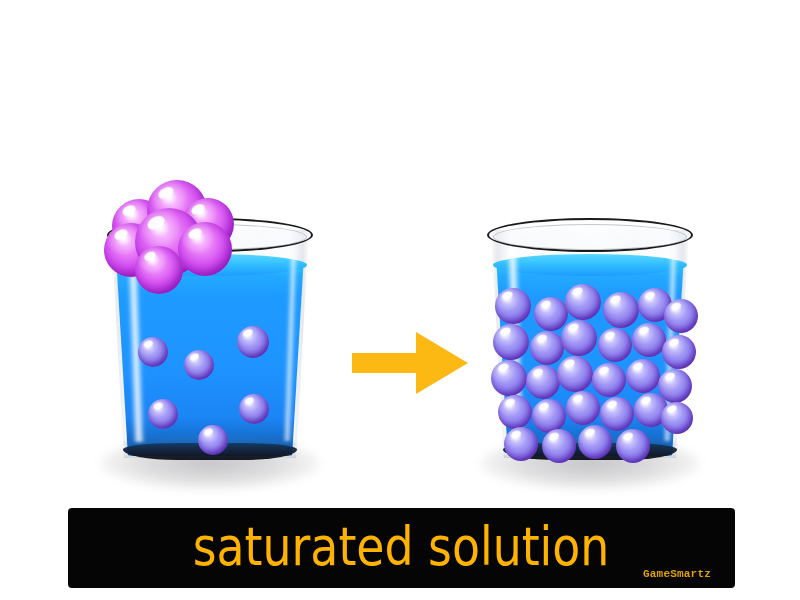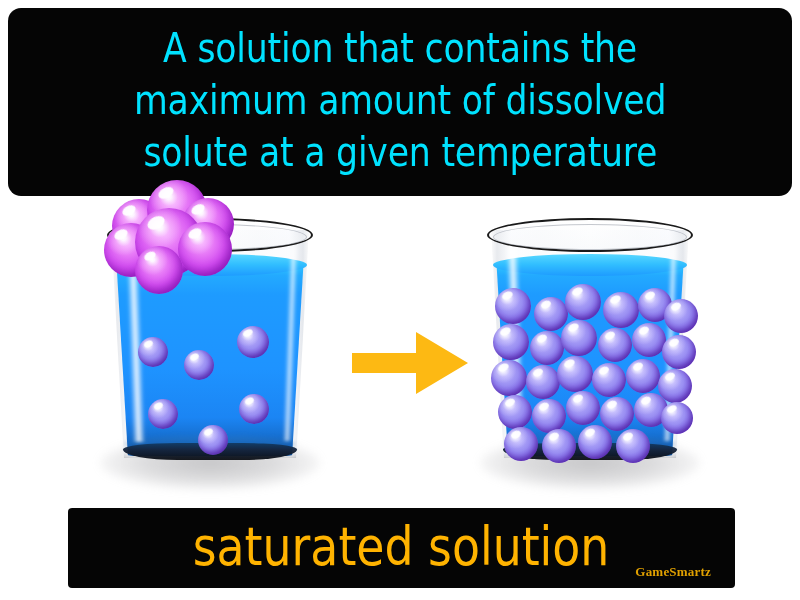--- a/index.html
+++ b/index.html
@@ -284,36 +284,31 @@
     letter-spacing: 0px;
     white-space: nowrap;
     transform: scaleX(0.96);
     margin-top: -2px;
   }
   #watermark {
     position: absolute;
     right: 24px;
     bottom: 8px;
     color: #E0A000;
-    font-family: Liberation Serif, serif;
-    font-size: 13px;
+    font-family: Liberation Mono, monospace;
+    font-size: 11px;
     font-weight: bold;
     letter-spacing: 0.2px;
   }
 </style>
 </head>
 <body>
 
 <div id="card">
 
-  <div id="definition-banner">
-    <div class="def-line">A solution that contains the</div>
-    <div class="def-line">maximum amount of dissolved</div>
-    <div class="def-line">solute at a  given temperature</div>
-  </div>
 
   <div id="illustration">
 
     <div class="beaker-wrap" id="beaker-left-wrap">
       <div class="ground-shadow"></div>
       <div class="glass-body"></div>
       <div class="liquid"></div>
       <div class="liquid-surface"></div>
       <div class="glass-base-sheen"></div>
       <div class="glass-base"></div>

